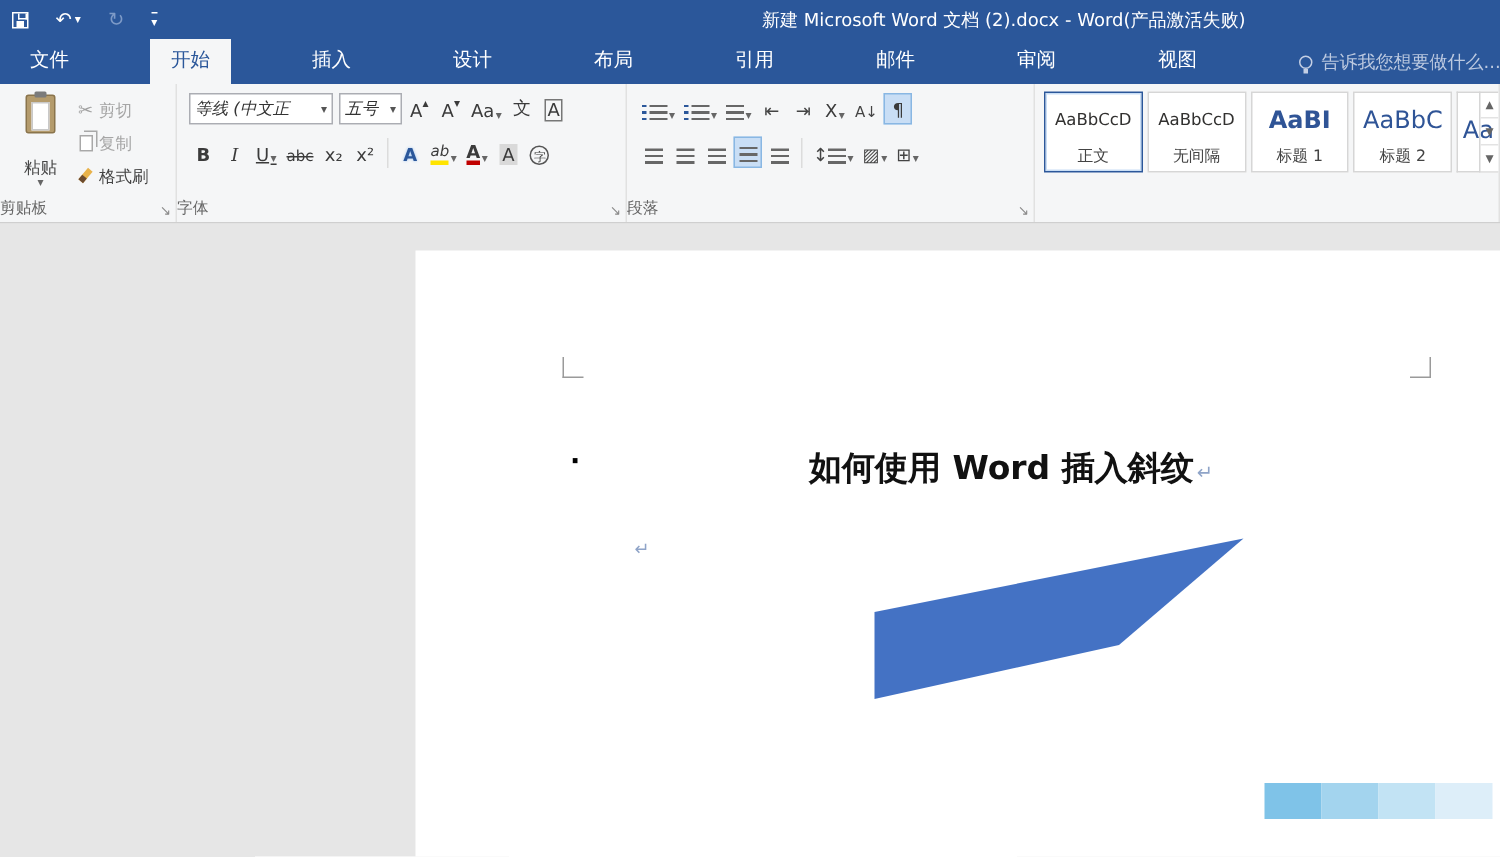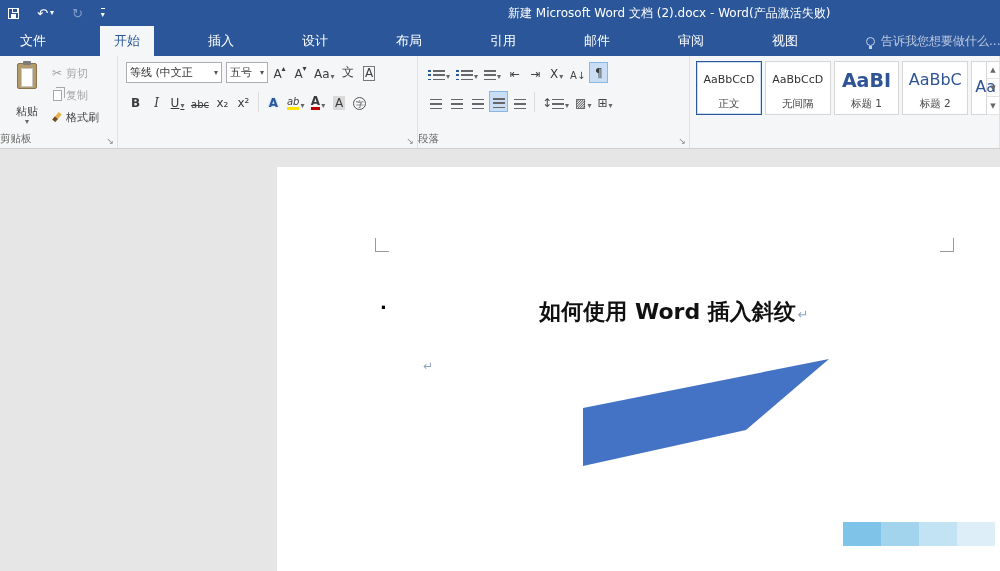--- a/index.html
+++ b/index.html
@@ -47,21 +47,21 @@
   .small-cmd.disabled { color:#a6a6a6; }
   .scissors { font-size:12px; color:#a0a0a0; }
   .copy-icon { display:inline-block; width:9px; height:11px; border:1px solid #a8a8a8; background:#fff; box-shadow:2px -2px 0 0 #f5f6f7, 3px -3px 0 0 #a8a8a8; margin-left:1px; }
   .brush-icon { display:inline-block; width:4px; height:10px; background:#e8b24a; border-bottom:4px solid #6b4a2f; transform:rotate(40deg); margin:0 3px; }
 
   
   .g-font { width:300px; }
   .frow { display:flex; align-items:center; gap:2px; padding-left:8px; }
   .frow1 { margin-top:6px; }
   .frow2 { margin-top:8px; }
-  .combo { height:21px; background:#fff; border:1px solid #abadb3; font-size:11px; color:#333; display:flex; align-items:center; justify-content:space-between; padding:0 3px; cursor:pointer; }
+  .combo { height:21px; background:#fff; border:1px solid #abadb3; font-size:11px; color:#333; display:flex; align-items:center; justify-content:space-between; padding:0 3px; cursor:pointer;font-style:italic; }
   .combo .dd { color:#555; }
   .c-name { width:96px; }
   .c-size { width:42px; margin-left:2px; }
   .btn { height:21px; min-width:19px; display:flex; align-items:flex-end; justify-content:center; font-size:12px; color:#3b3b3b; padding:0 2px 2px; cursor:pointer; position:relative; }
   .btn .dd { color:#666; margin-left:1px; }
   .btn.active { background:#c9def5; border:1px solid #89b7e3; }
   .tiny { font-size:8px; align-self:flex-start; margin-top:2px; }
   .b-bold { font-weight:bold; }
   .b-italic { font-style:italic; font-family:"DejaVu Serif","Liberation Serif",serif; }
   .b-under { text-decoration:underline; }
@@ -83,21 +83,21 @@
     background:repeating-linear-gradient(to bottom,#2b579a 0 1.5px,transparent 1.5px 4.3px); }
   .arrow-ico { font-size:12px; color:#444; }
   .sort-ico { font-size:10px; color:#444; }
 
   
   .g-styles { flex:1; overflow:hidden; }
   .cards { display:flex; gap:3px; padding:5px 0 0 6px; }
   .card { width:66px; height:54px; background:#fff; border:1px solid #d6d6d6; display:flex; flex-direction:column; align-items:center; justify-content:flex-end; padding-bottom:3px; cursor:pointer; overflow:hidden; }
   .card.selected { border:1px solid #2b579a; box-shadow:inset 0 0 0 1px #c9def5; }
   .card .preview { font-size:11px; color:#323130; flex:1; display:flex; align-items:center; }
-  .card .preview.h1 { font-size:19px; font-weight:bold; color:#2f5496;text-align:right; }
+  .card .preview.h1 { font-size:16px; font-weight:bold; color:#2f5496;text-align:right; }
   .card .preview.h2 { font-size:16px; color:#2f5496; }
   .card .sname { font-size:10.5px; color:#444; }
   .card.partial { width:28px; border-right:none; }
   .gal-scroll { position:absolute; right:0; top:5px; width:13px; height:54px; border-left:1px solid #d6d6d6; display:flex; flex-direction:column; }
   .gal-scroll span { flex:1; display:flex; align-items:center; justify-content:center; font-size:7px; color:#666; border-bottom:1px solid #e3e3e3; cursor:pointer; }
 
   
   .docarea { position:absolute; top:149px; left:0; right:0; bottom:0; background:#e6e6e6; }
   .page { position:absolute; left:277px; top:18px; width:723px; height:430px; background:#fff; }
   .cropmark { position:absolute; width:14px; height:14px; }
@@ -232,20 +232,21 @@
             <span class="b-color">A</span>
             <span class="dd">▾</span>
           </div>
         <div class="btn">
             <span class="b-shading">A</span>
           </div>
         <div class="btn">
             <span class="circ">字</span>
           </div>
       </div>
+      <div class="glabel">字体</div>
       <span class="launcher">↘</span>
     </div>
 
     <div class="group g-para">
       <div class="frow frow1">
         <div class="btn">
             <span class="list-ico">
               <span class="list-dots"></span>
               <span class="icon-lines"></span>
             </span>

